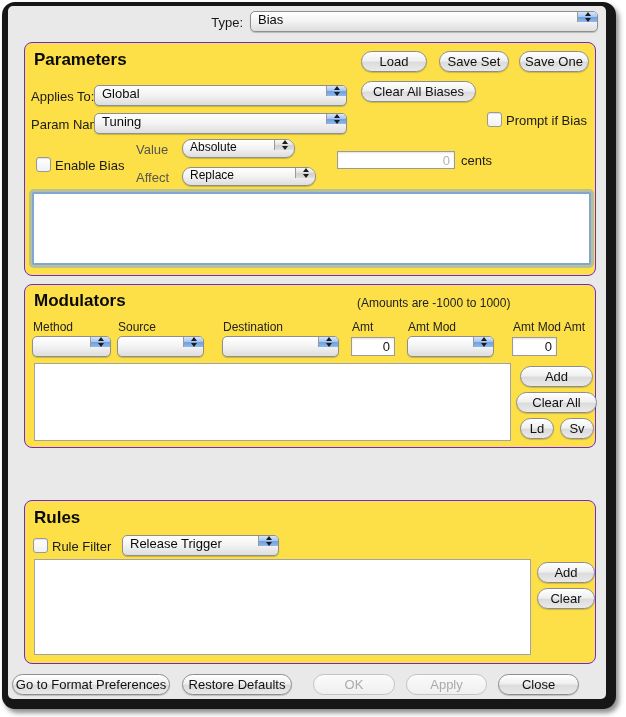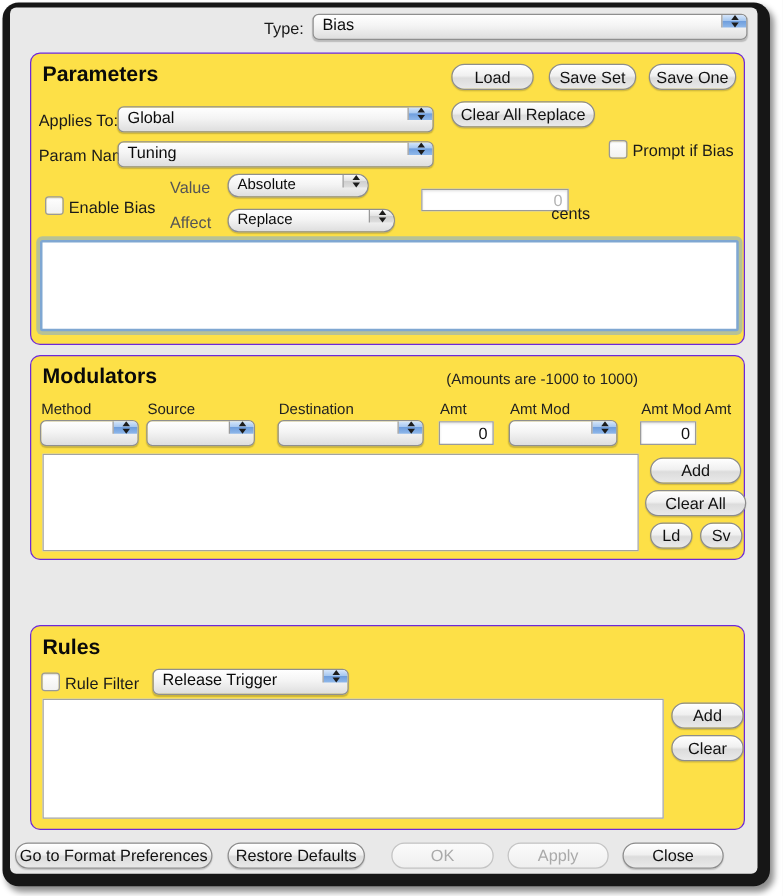--- a/index.html
+++ b/index.html
@@ -88,21 +88,21 @@
 
       <span class="abs lbl" style="left:6px;top:46px;">Applies To:</span>
       <div class="popup" style="left:69px;top:42px;width:253px;">
         <span class="popup-label">Global</span>
         <span class="stepper blue">
             <i class="up"></i>
             <i class="dn"></i>
           </span>
       </div>
       <div class="btn" style="left:336px;top:38px;width:115px;">
-          <span>Clear All Replace</span>
+          <span>Clear All Biases</span>
         </div>
 
       <span class="abs lbl" style="left:6px;top:74px;">Param Name:</span>
       <div class="popup" style="left:69px;top:70px;width:253px;">
         <span class="popup-label">Tuning</span>
         <span class="stepper blue">
             <i class="up"></i>
             <i class="dn"></i>
           </span>
       </div>
@@ -125,21 +125,21 @@
         <span class="popup-label">Replace</span>
         <span class="stepper grey">
             <i class="up"></i>
             <i class="dn"></i>
           </span>
       </div>
 
       <div class="field muted" style="left:312px;top:108px;width:118px;height:18px;">
           <span>0</span>
         </div>
-      <span class="abs lbl" style="left:416px;top:110px;margin-top:10px;">cents</span>
+      <span class="abs lbl" style="left:436px;top:110px;">cents</span>
 
       <div class="listbox focused" style="left:7px;top:149px;width:559px;height:73px;"></div>
     </div>
 
     <div class="section" style="top:278px;height:164px;">
       <span class="section-title" style="left:9px;top:6px;">Modulators</span>
       <span class="abs note" style="left:332px;top:11px;">(Amounts are -1000 to 1000)</span>
 
       <span class="abs hdr" style="left:8px;top:35px;">Method</span>
       <span class="abs hdr" style="left:93px;top:35px;">Source</span>

